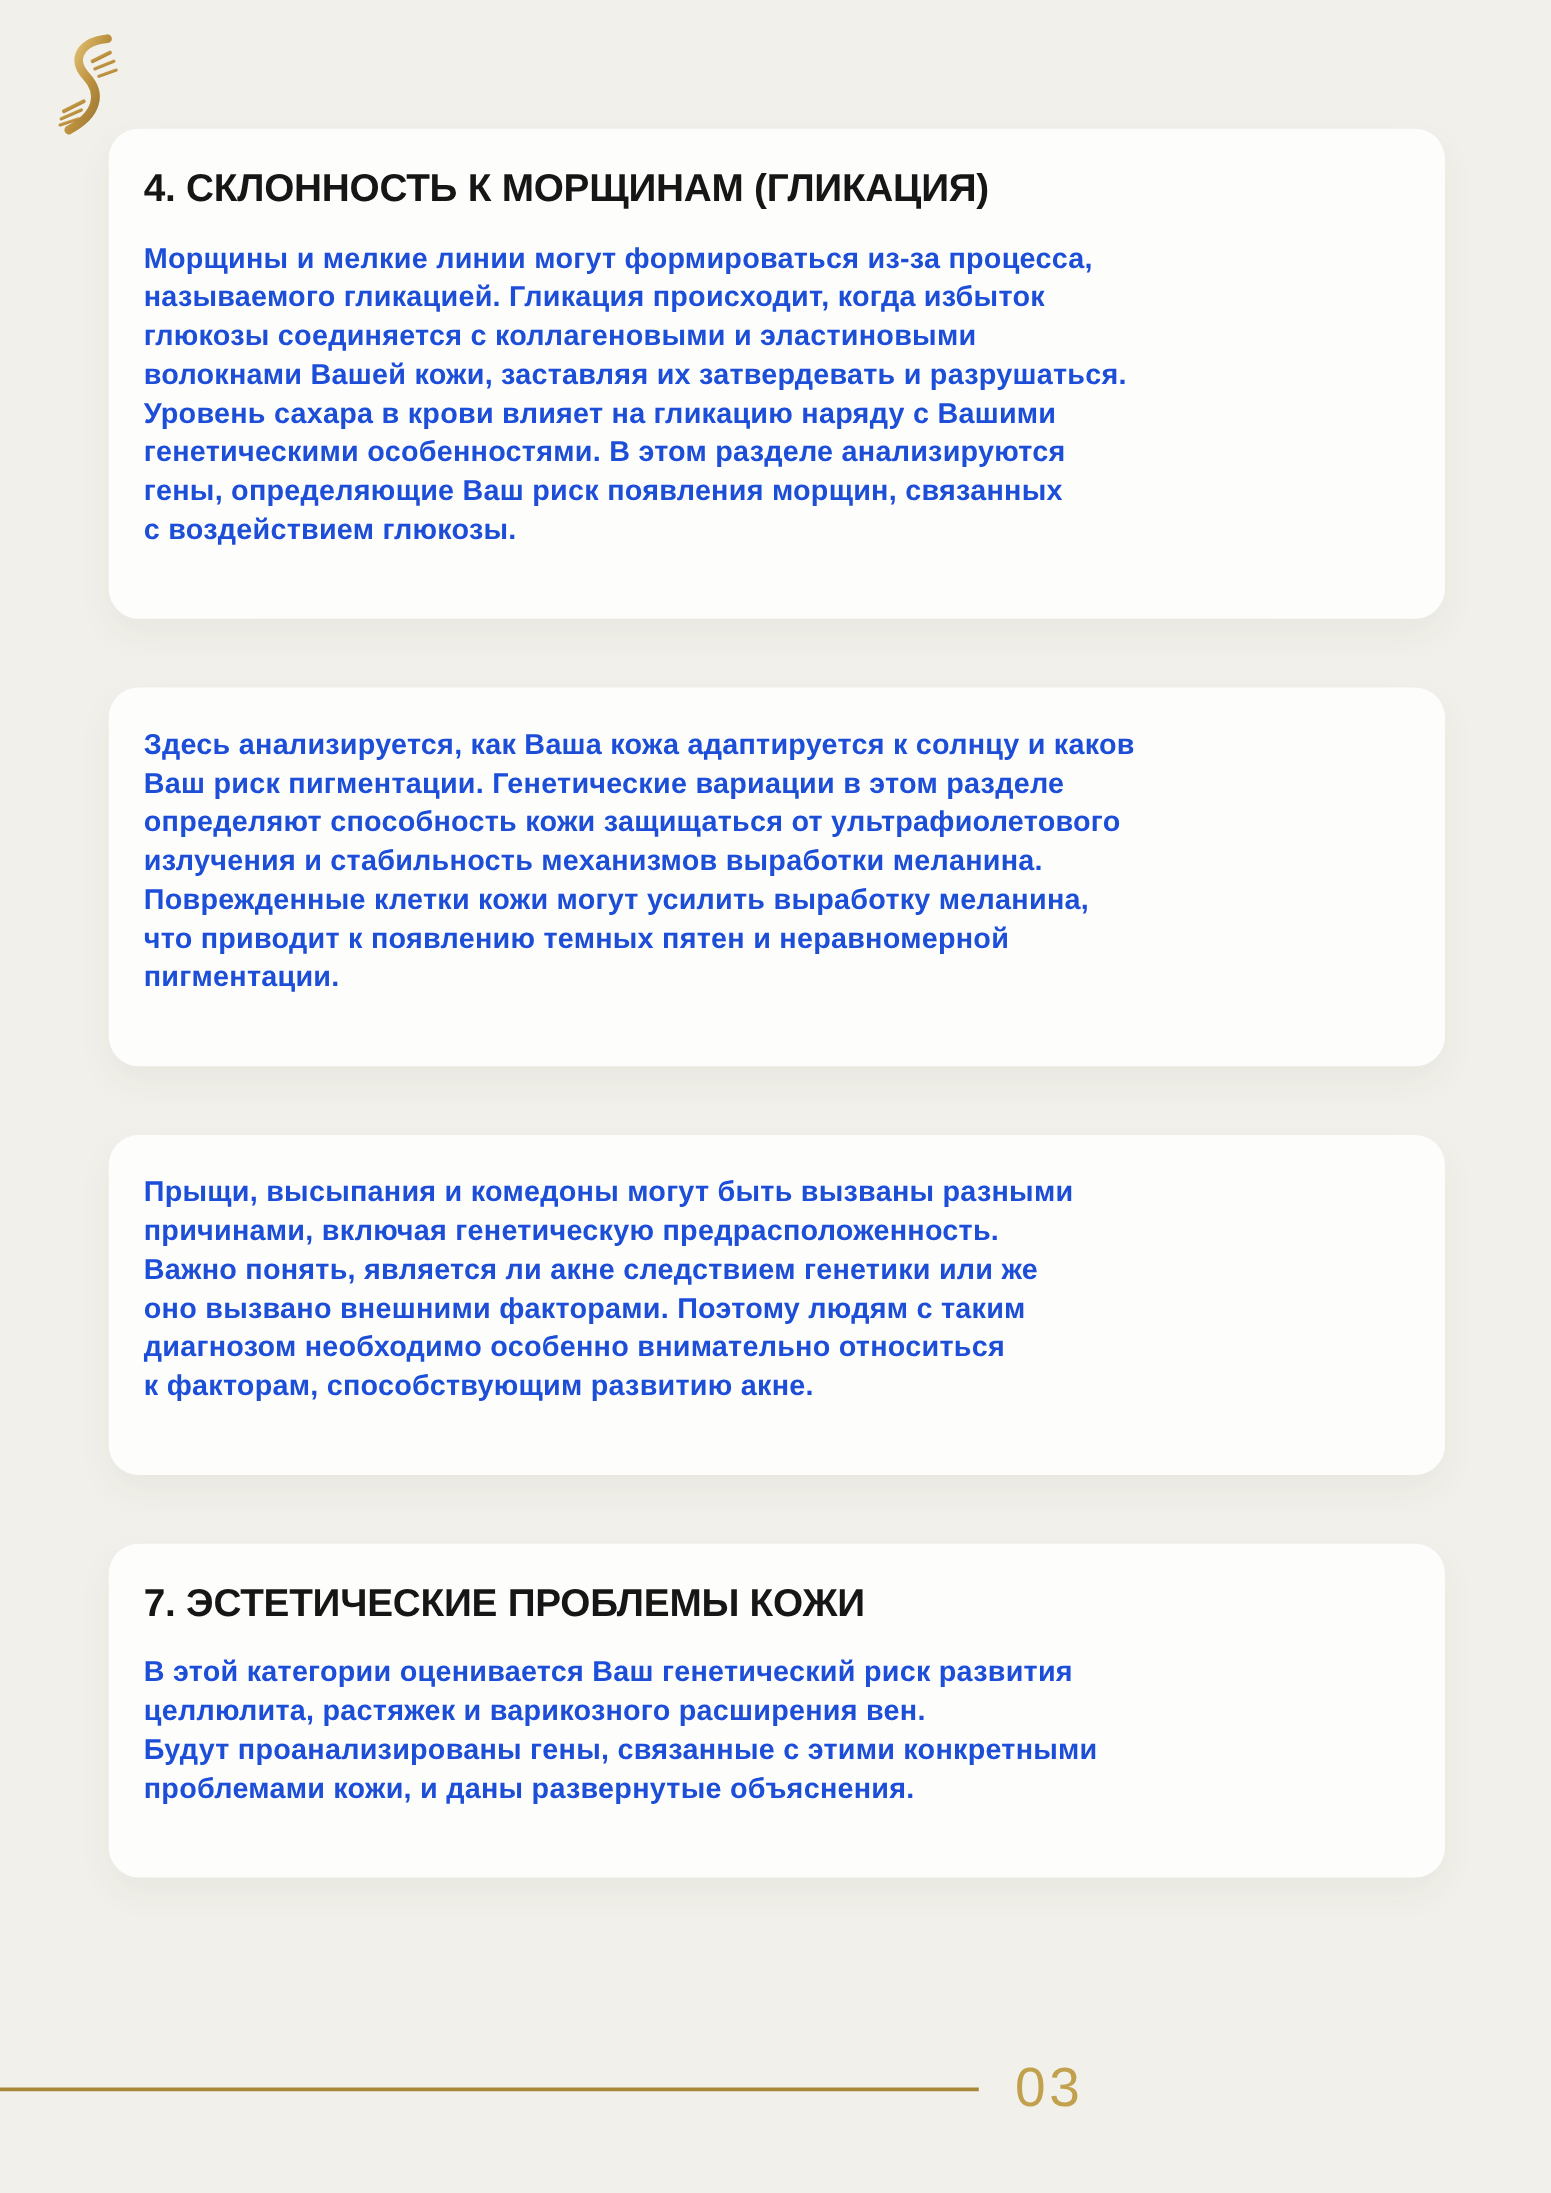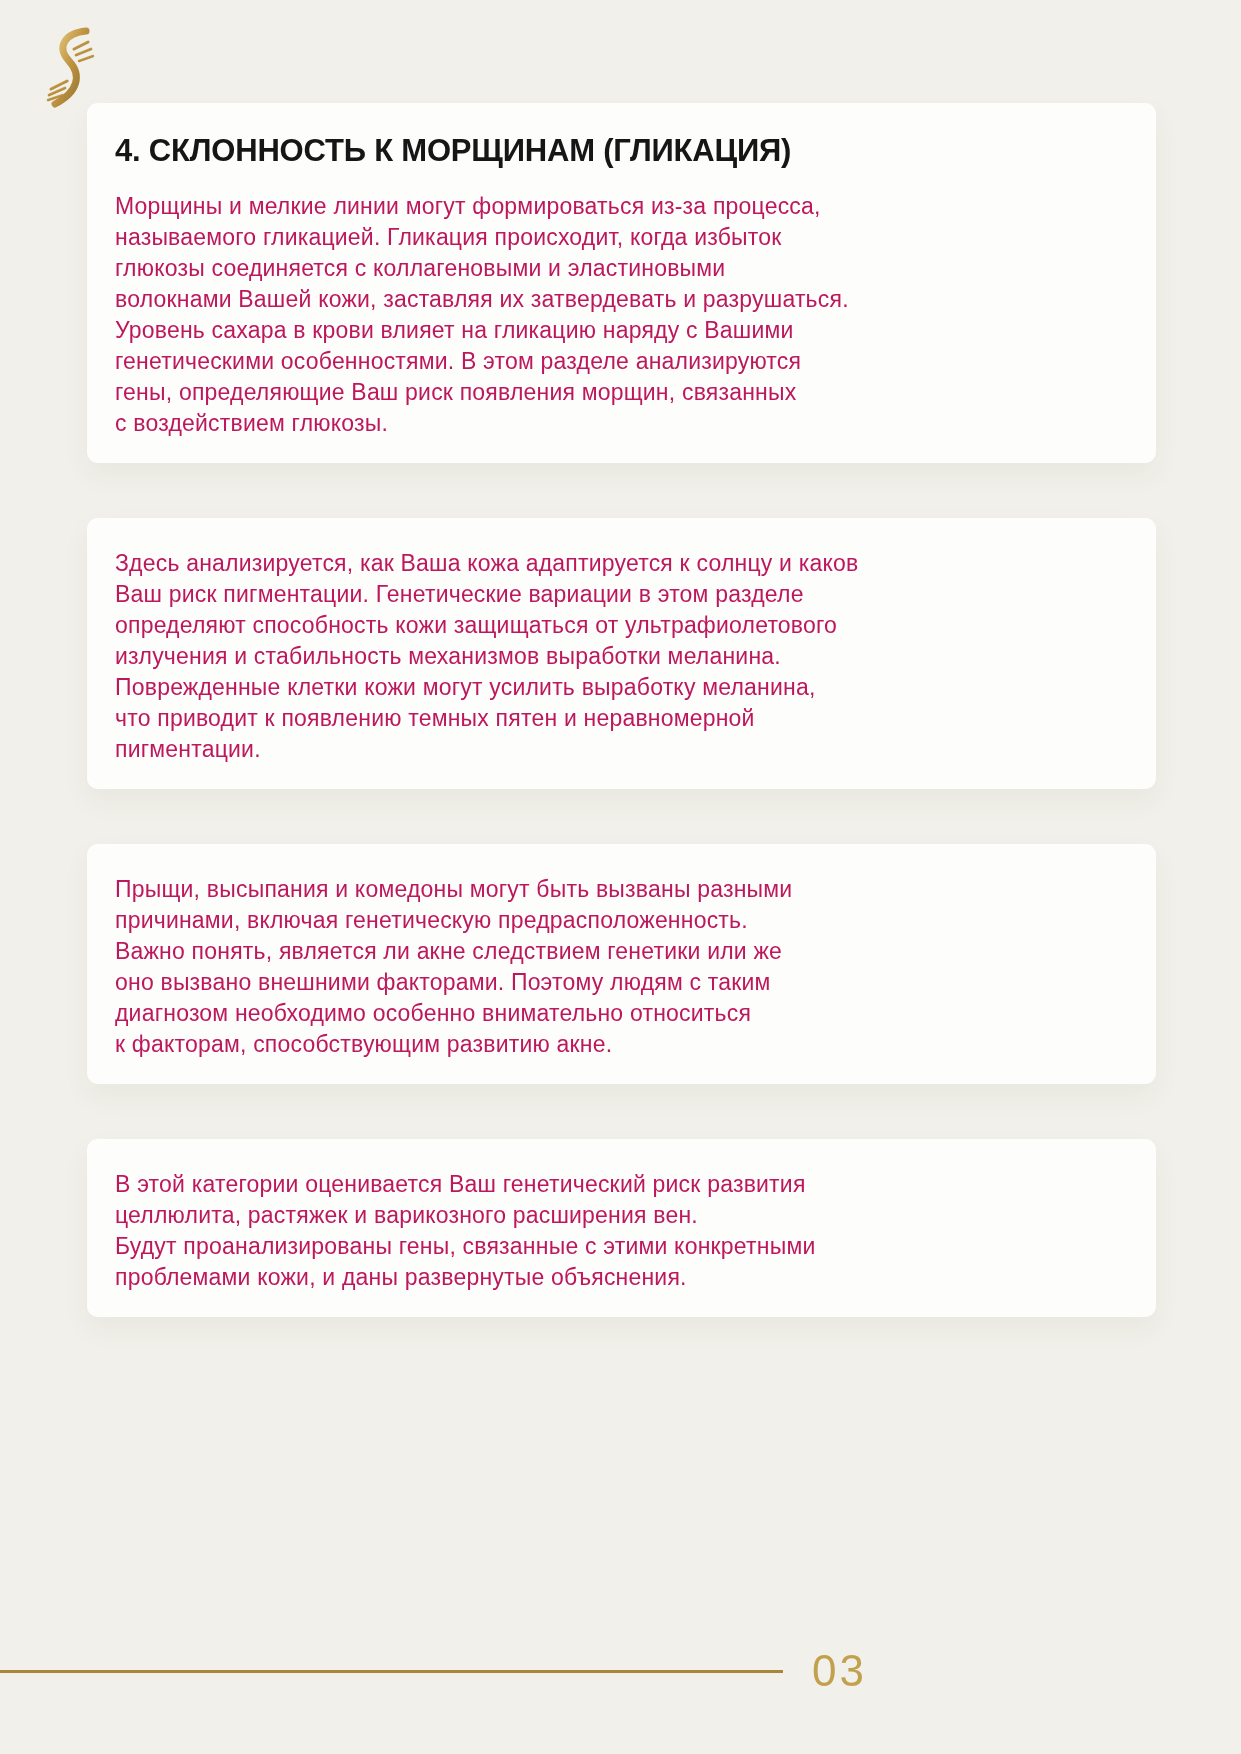--- a/index.html
+++ b/index.html
@@ -22,40 +22,41 @@
     position: absolute;
     left: 87px;
     top: 103px;
     width: 1069px;
     display: flex;
     flex-direction: column;
     gap: 55px;
   }
   .card {
     background: #FDFDFC;
-    border-radius: 11px;
+    border-radius: 24px;
     box-shadow: 0 12px 28px rgba(60, 55, 40, 0.05);
-    padding: 30px 30px 24px 28px;
+    padding: 30px 30px 56px 28px;
     box-sizing: border-box;
   }
   .card h2 {
     margin: 0 0 22px 0;
     font-size: 31px;
     font-weight: 700;
     color: #161616;
     letter-spacing: -0.2px;
     line-height: 1.15;
   }
   .card p {
     margin: 0;
     font-size: 23px;
     line-height: 31px;
-    color: #be185d;
+    color: #1d4ed8;
     letter-spacing: 0.2px;
     white-space: pre-line;
+    font-weight: bold;
   }
   .footer-rule {
     position: absolute;
     left: 0;
     top: 1670px;
     width: 783px;
     height: 3px;
     background: #A8873B;
   }
   .page-number {
@@ -120,20 +121,21 @@
   <section class="card">
     <p>Прыщи, высыпания и комедоны могут быть вызваны разными
 причинами, включая генетическую предрасположенность.
 Важно понять, является ли акне следствием генетики или же
 оно вызвано внешними факторами. Поэтому людям с таким
 диагнозом необходимо особенно внимательно относиться
 к факторам, способствующим развитию акне.</p>
   </section>
 
   <section class="card">
+    <h2>7. ЭСТЕТИЧЕСКИЕ ПРОБЛЕМЫ КОЖИ</h2>
     <p>В этой категории оценивается Ваш генетический риск развития
 целлюлита, растяжек и варикозного расширения вен.
 Будут проанализированы гены, связанные с этими конкретными
 проблемами кожи, и даны развернутые объяснения.</p>
   </section>
 </main>
 
 <div class="footer-rule"></div>
 <div class="page-number">03</div>
 

